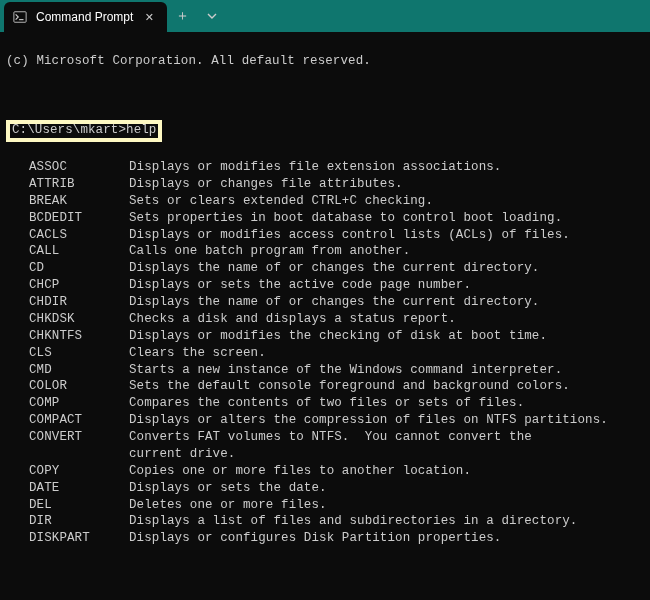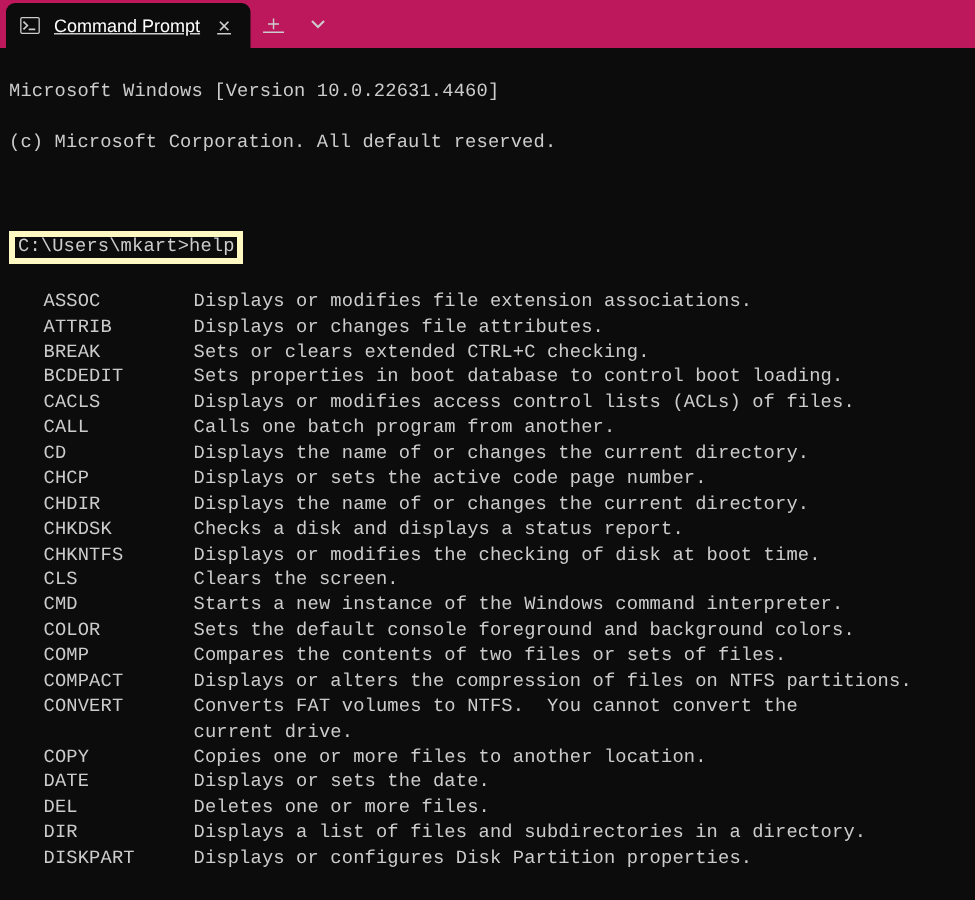--- a/index.html
+++ b/index.html
@@ -6,26 +6,25 @@
   body {
     background: #0c0c0c;
     font-family: Consolas, "Courier New", monospace;
     font-size: 12.5px;
     color: #cccccc;
     width: 650px;
     height: 600px;
     overflow: hidden;
   }
   .titlebar {
-    background: #be185d;
+    background: #0f766e;
     height: 32px;
     display: flex;
     align-items: center;
     padding: 0 4px;
-    text-decoration: underline;
   }
   .tab {
     background: #0c0c0c;
     height: 30px;
     display: flex;
     align-items: center;
     padding: 0 10px 0 8px;
     border-radius: 6px 6px 0 0;
     margin-top: 2px;
     gap: 8px;
@@ -84,18 +83,17 @@
   </div>
   <div class="newtab">＋</div>
   <div class="dropdown">
     <svg width="10" height="10" viewBox="0 0 10 10">
         <path d="M1 3 L5 7 L9 3" stroke="#ccc" stroke-width="1.4" fill="none"></path>
       </svg>
   </div>
 </div>
 
 <div class="term">
-<div>Microsoft Windows [Version 10.0.22631.4460]</div>
 <div>(c) Microsoft Corporation. All default reserved.</div>
 <div>&nbsp;</div>
 <div><span class="highlight-box"><span>C:\Users\mkart&gt;</span><span>help</span></span></div>
 <div id="cmd-list"><div class="row"><span class="cmd-col">ASSOC</span><span class="desc-col">Displays or modifies file extension associations.</span></div><div class="row"><span class="cmd-col">ATTRIB</span><span class="desc-col">Displays or changes file attributes.</span></div><div class="row"><span class="cmd-col">BREAK</span><span class="desc-col">Sets or clears extended CTRL+C checking.</span></div><div class="row"><span class="cmd-col">BCDEDIT</span><span class="desc-col">Sets properties in boot database to control boot loading.</span></div><div class="row"><span class="cmd-col">CACLS</span><span class="desc-col">Displays or modifies access control lists (ACLs) of files.</span></div><div class="row"><span class="cmd-col">CALL</span><span class="desc-col">Calls one batch program from another.</span></div><div class="row"><span class="cmd-col">CD</span><span class="desc-col">Displays the name of or changes the current directory.</span></div><div class="row"><span class="cmd-col">CHCP</span><span class="desc-col">Displays or sets the active code page number.</span></div><div class="row"><span class="cmd-col">CHDIR</span><span class="desc-col">Displays the name of or changes the current directory.</span></div><div class="row"><span class="cmd-col">CHKDSK</span><span class="desc-col">Checks a disk and displays a status report.</span></div><div class="row"><span class="cmd-col">CHKNTFS</span><span class="desc-col">Displays or modifies the checking of disk at boot time.</span></div><div class="row"><span class="cmd-col">CLS</span><span class="desc-col">Clears the screen.</span></div><div class="row"><span class="cmd-col">CMD</span><span class="desc-col">Starts a new instance of the Windows command interpreter.</span></div><div class="row"><span class="cmd-col">COLOR</span><span class="desc-col">Sets the default console foreground and background colors.</span></div><div class="row"><span class="cmd-col">COMP</span><span class="desc-col">Compares the contents of two files or sets of files.</span></div><div class="row"><span class="cmd-col">COMPACT</span><span class="desc-col">Displays or alters the compression of files on NTFS partitions.</span></div><div class="row"><span class="cmd-col">CONVERT</span><span class="desc-col">Converts FAT volumes to NTFS.  You cannot convert the</span></div><div class="row"><span class="cmd-col"></span><span class="desc-col">current drive.</span></div><div class="row"><span class="cmd-col">COPY</span><span class="desc-col">Copies one or more files to another location.</span></div><div class="row"><span class="cmd-col">DATE</span><span class="desc-col">Displays or sets the date.</span></div><div class="row"><span class="cmd-col">DEL</span><span class="desc-col">Deletes one or more files.</span></div><div class="row"><span class="cmd-col">DIR</span><span class="desc-col">Displays a list of files and subdirectories in a directory.</span></div><div class="row"><span class="cmd-col">DISKPART</span><span class="desc-col">Displays or configures Disk Partition properties.</span></div></div>
 </div>
 
 </body></html>

